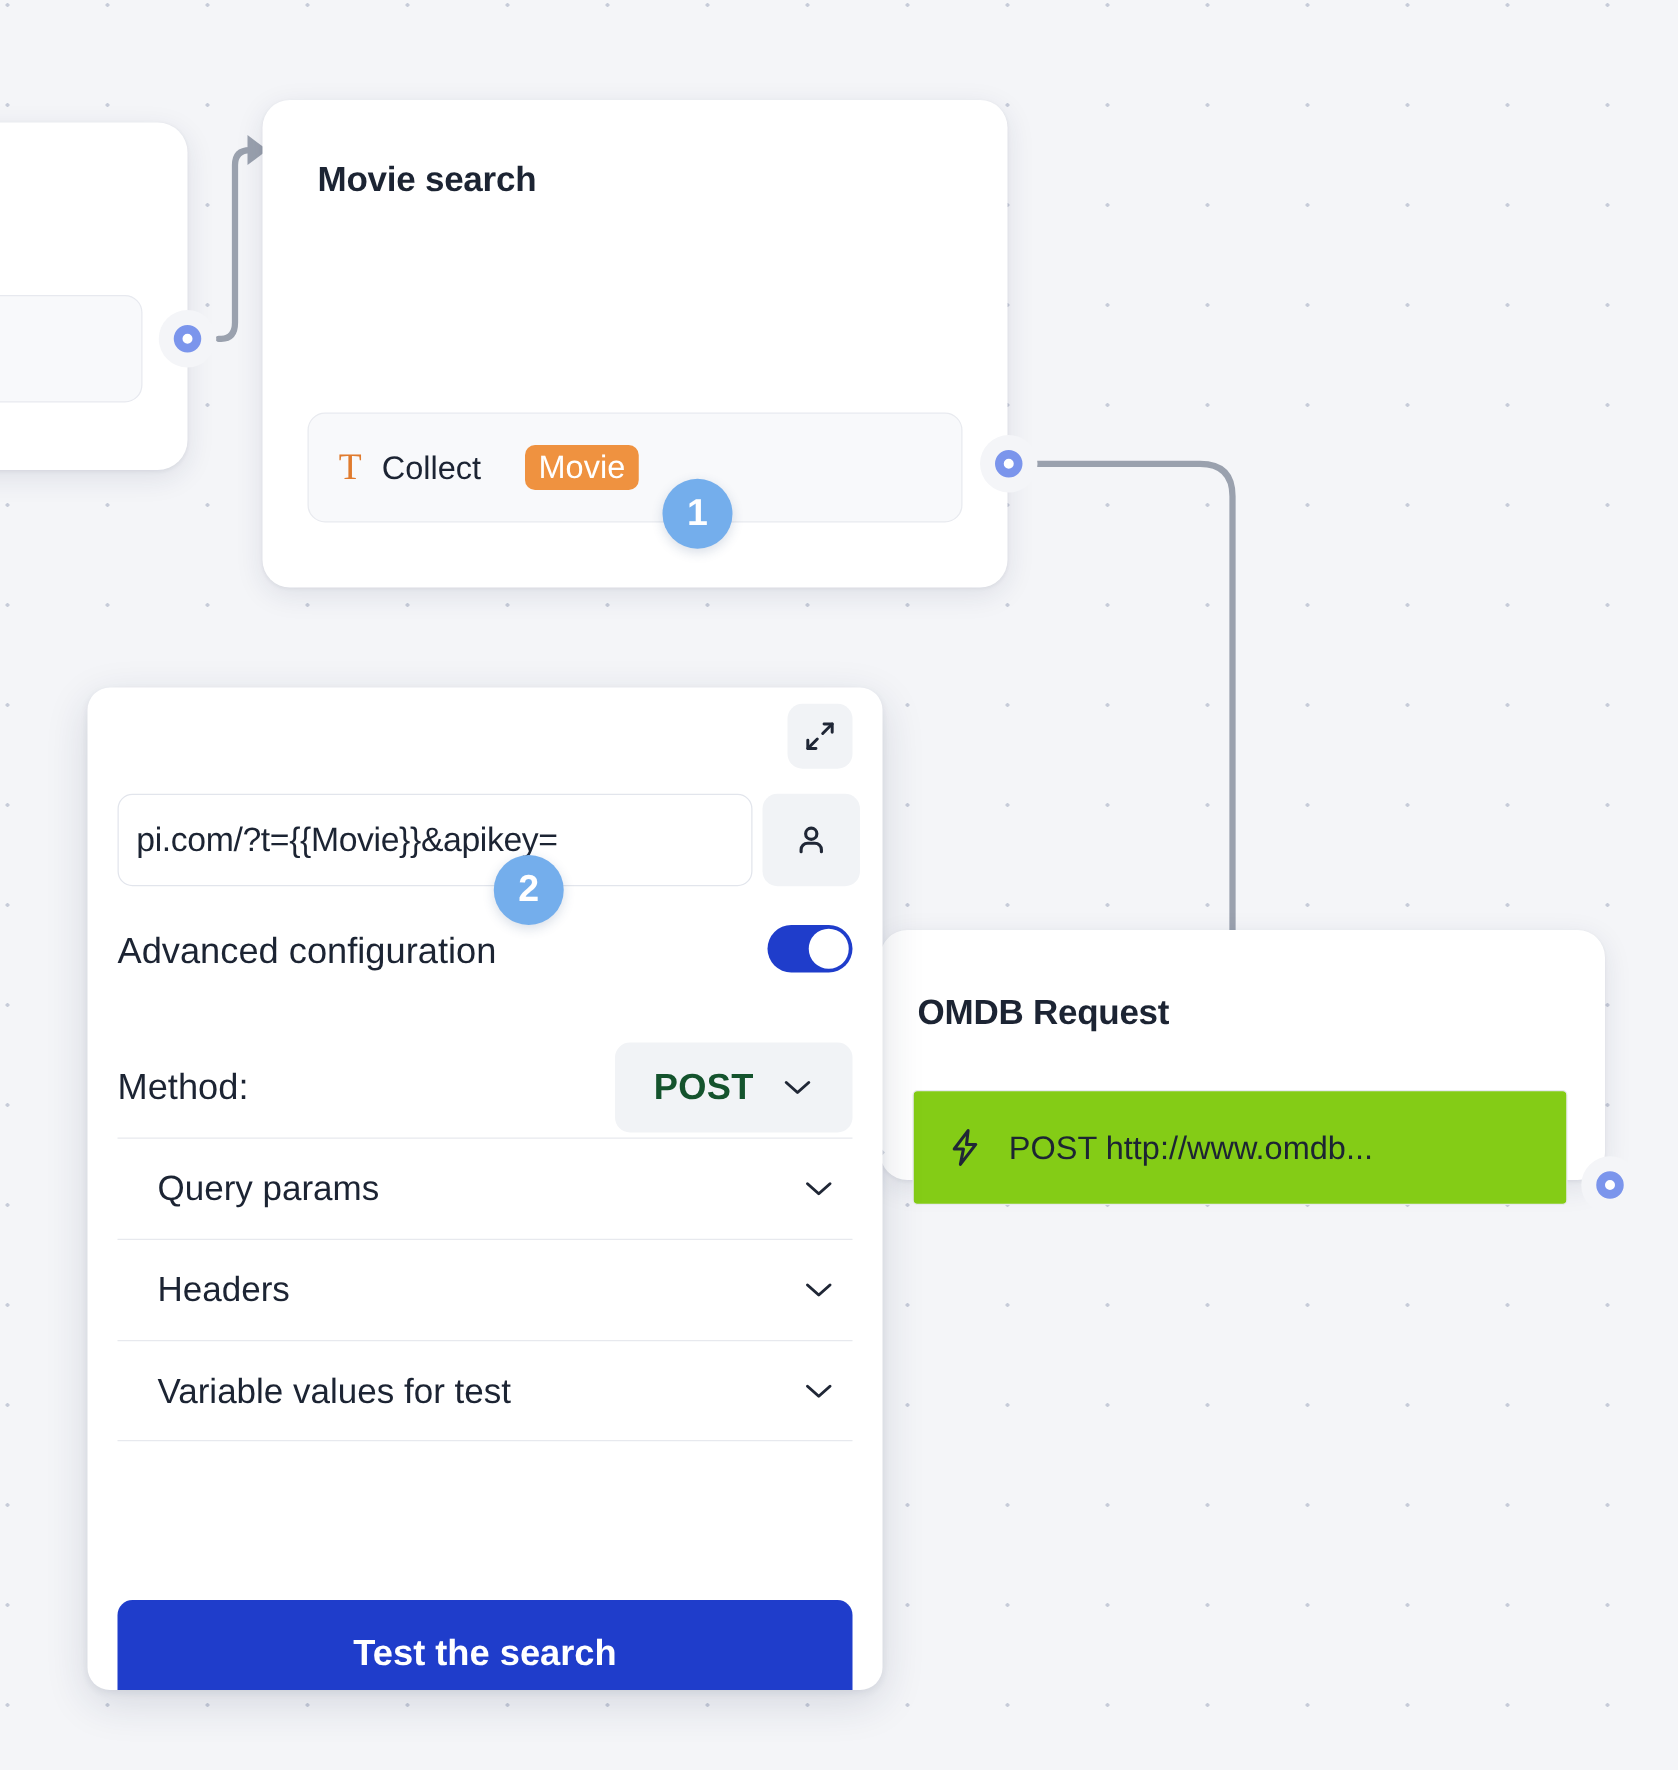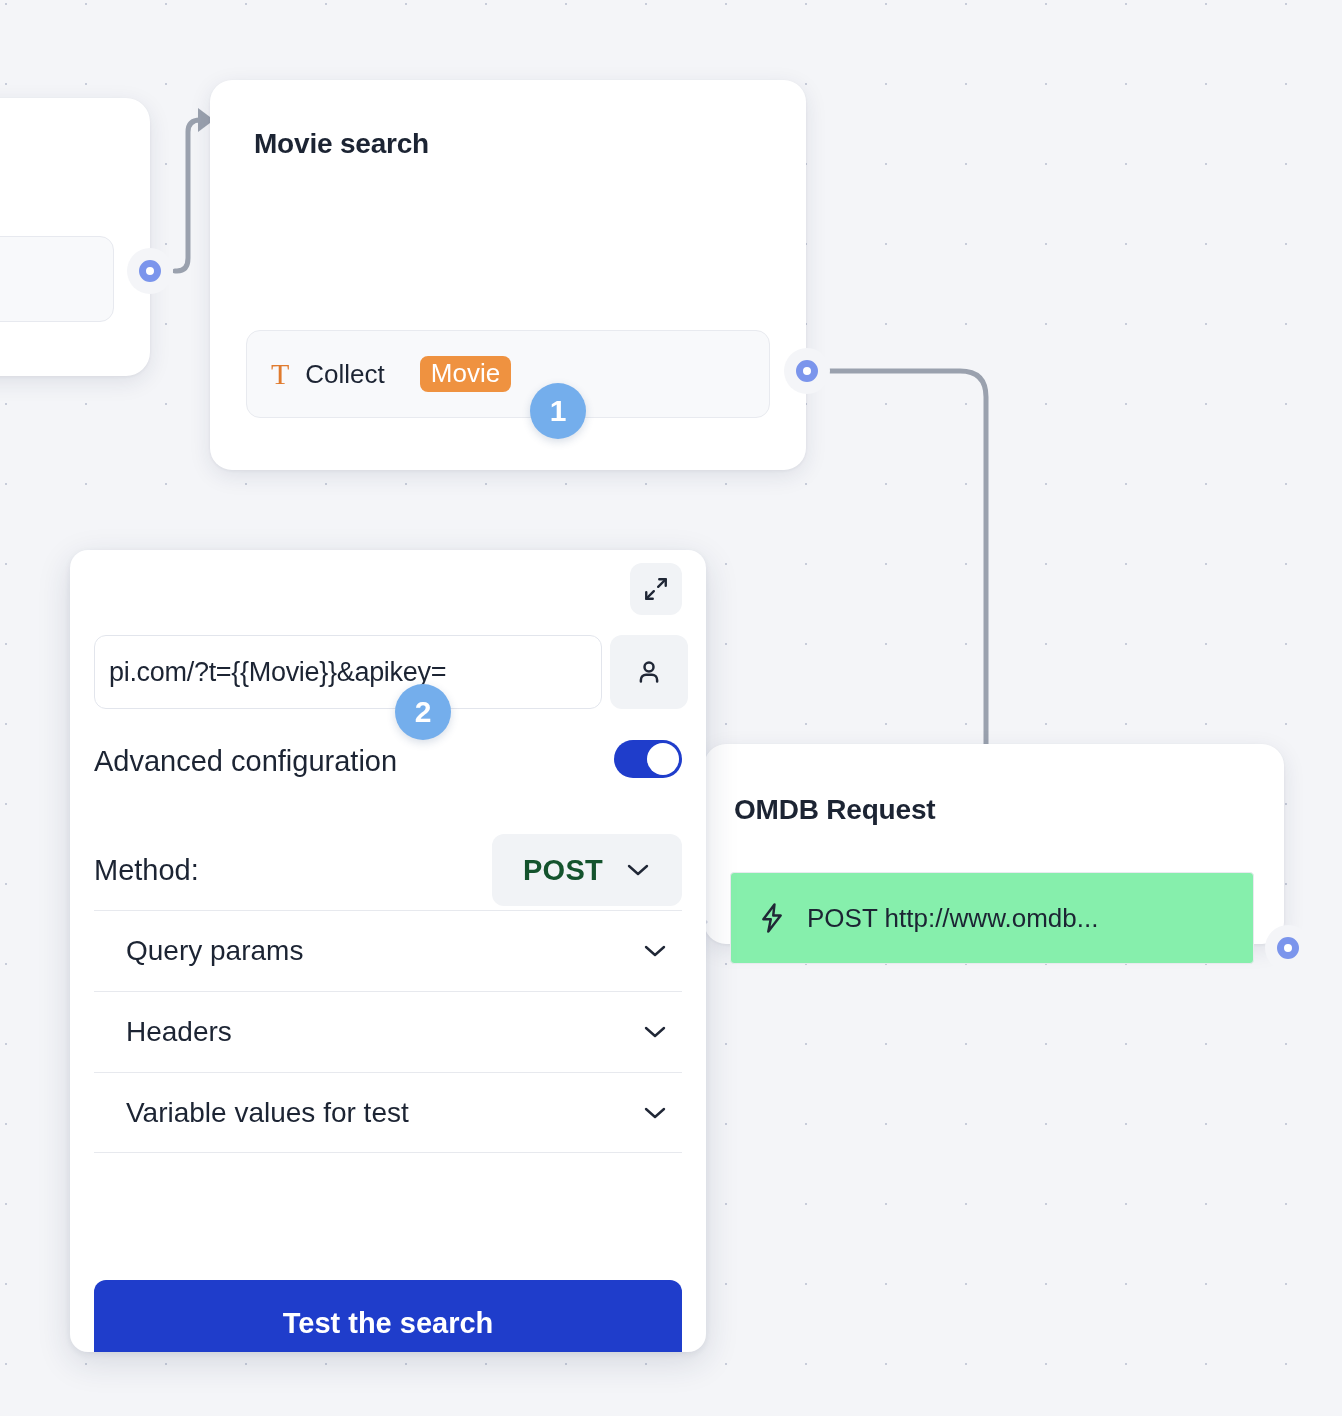--- a/index.html
+++ b/index.html
@@ -111,21 +111,21 @@
     height: 200px;
   }
   #omdb-card .card-title { left: 30px; top: 50px; }
   #omdb-row {
     position: absolute;
     left: 26px;
     top: 128px;
     width: 524px;
     height: 92px;
     box-sizing: border-box;
-    background: #86efac;
+    background: #84cc16;
     border: 1px solid #e8eaef;
     border-radius: 4px;
     display: flex;
     align-items: center;
     padding-left: 26px;
     gap: 20px;
   }
   .omdb-inport {
     position: absolute;
     left: -10px;

